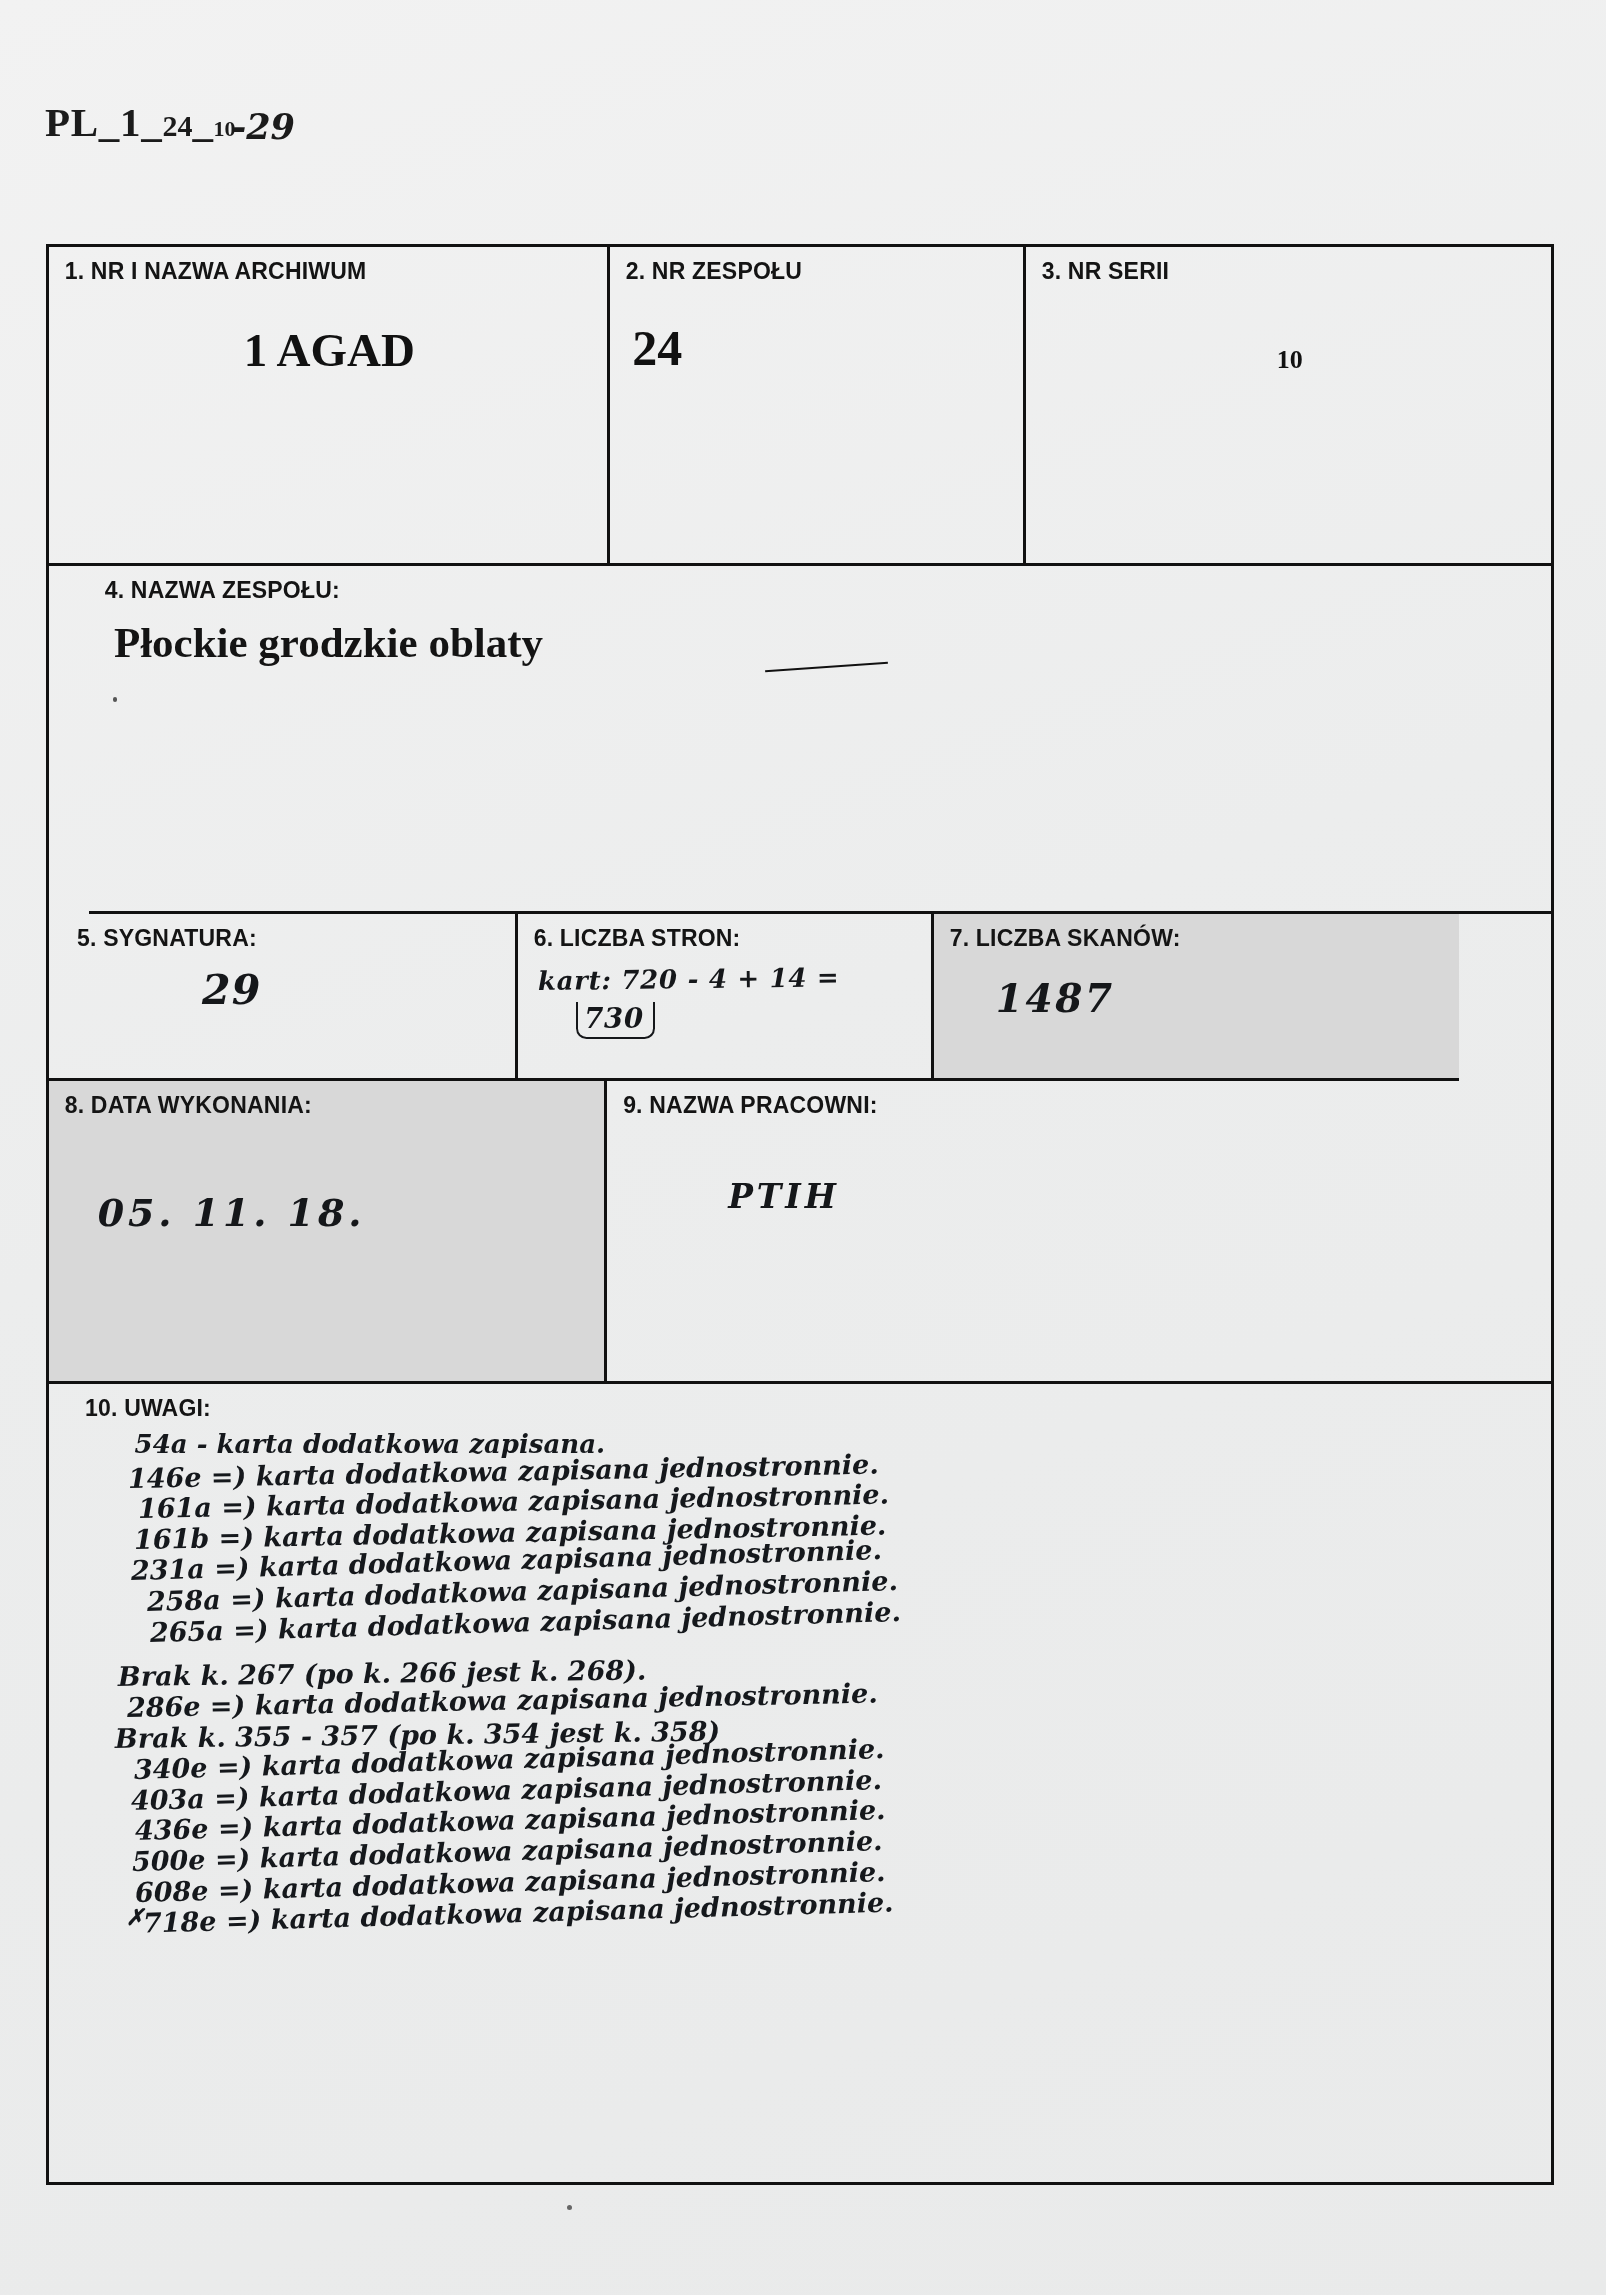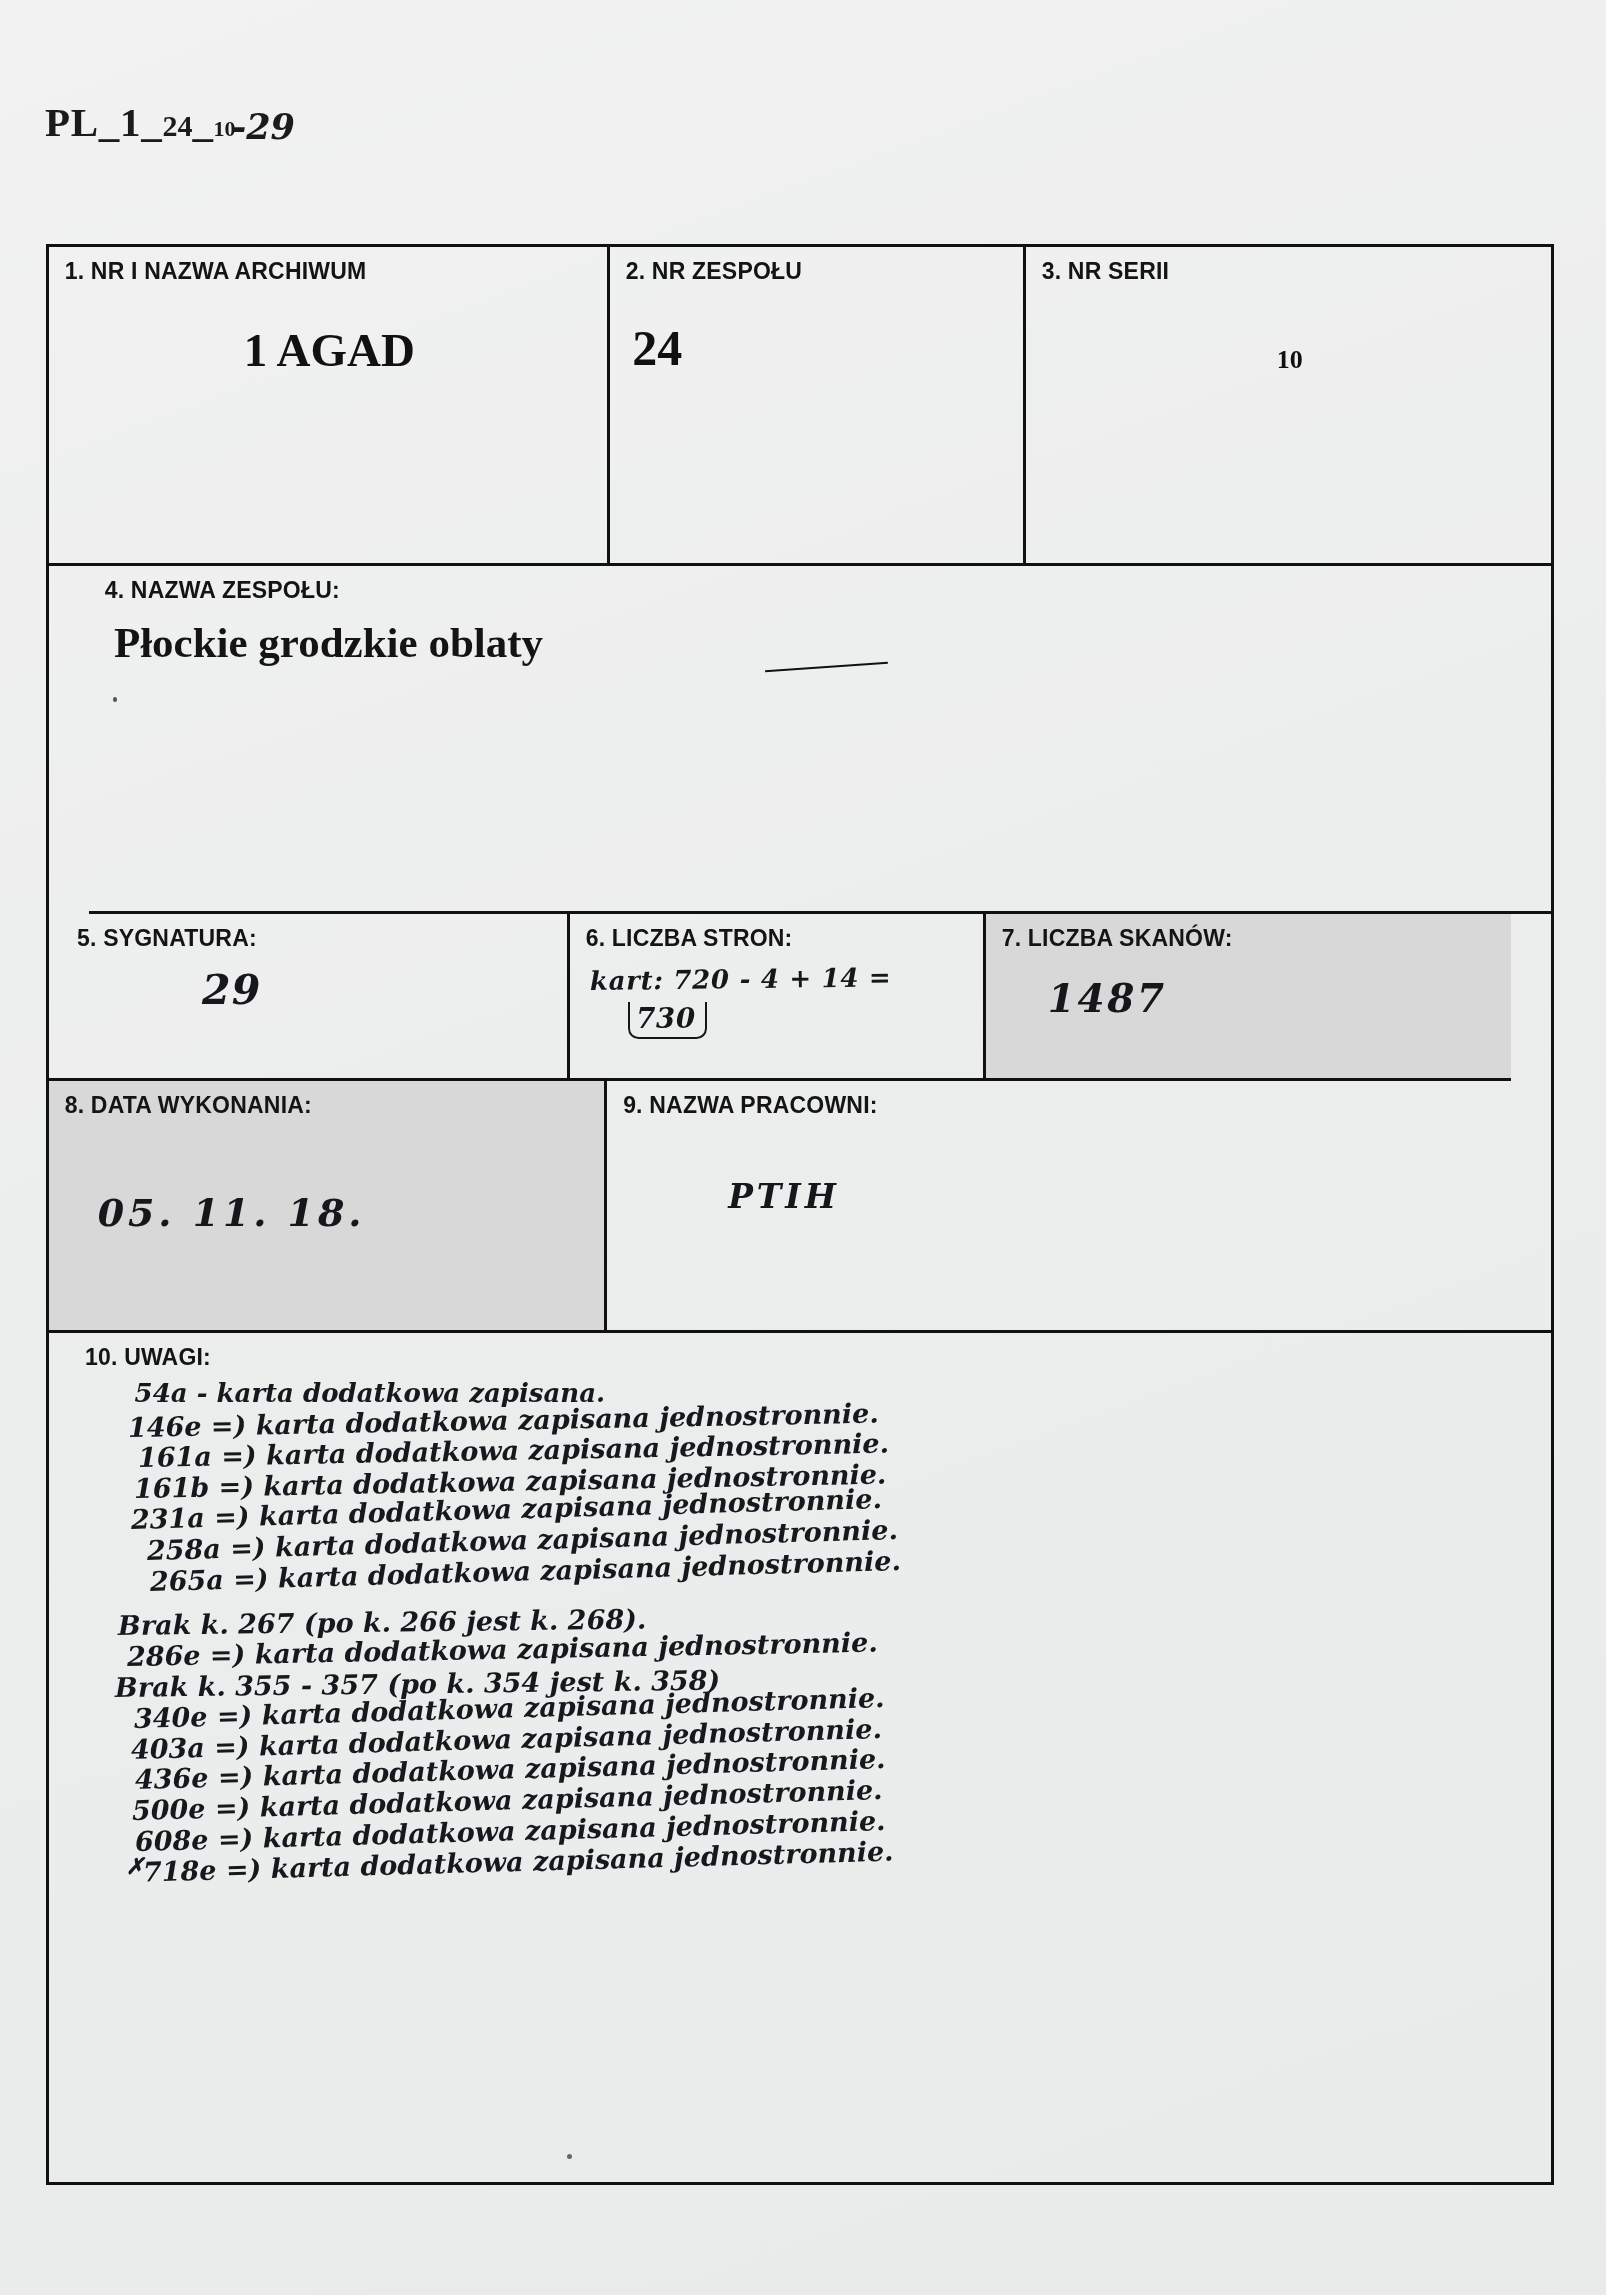--- a/index.html
+++ b/index.html
@@ -130,21 +130,21 @@
     left: 23.6px;
     top: 131px;
     width: 4.6px;
     height: 4.6px;
     background: #555;
     border-radius: 50%;
   }
 
   
   .r3 { height: 167px; }
-  .r3 .c1 { width: 521px; padding-left: 28px; }
+  .r3 .c1 { width: 469px; padding-left: 28px; }
   .r3 .c2 { width: 416px; }
   .r3 .c3 { width: 525px; }
   .hand {
     font-family: "DejaVu Serif", serif;
     font-style: italic;
     color: #15171a;
   }
   .hand-sygnatura {
     font-size: 41px;
     font-weight: 600;
@@ -184,21 +184,21 @@
   }
   .hand-skanow {
     font-size: 39px;
     font-weight: 600;
     margin-top: 23.6px;
     margin-left: 46px;
     letter-spacing: 2.6px;
   }
 
   
-  .r4 { height: 252px; border-radius: 21px; }
+  .r4 { height: 303px; border-radius: 21px; }
   .r4 .c1 { width: 561px; }
   .r4 .c2 { width: 948px; }
   .hand-data {
     font-size: 38px;
     font-weight: 600;
     margin-top: 71px;
     margin-left: 33px;
     letter-spacing: 3.9px;
   }
   .hand-pracownia {

